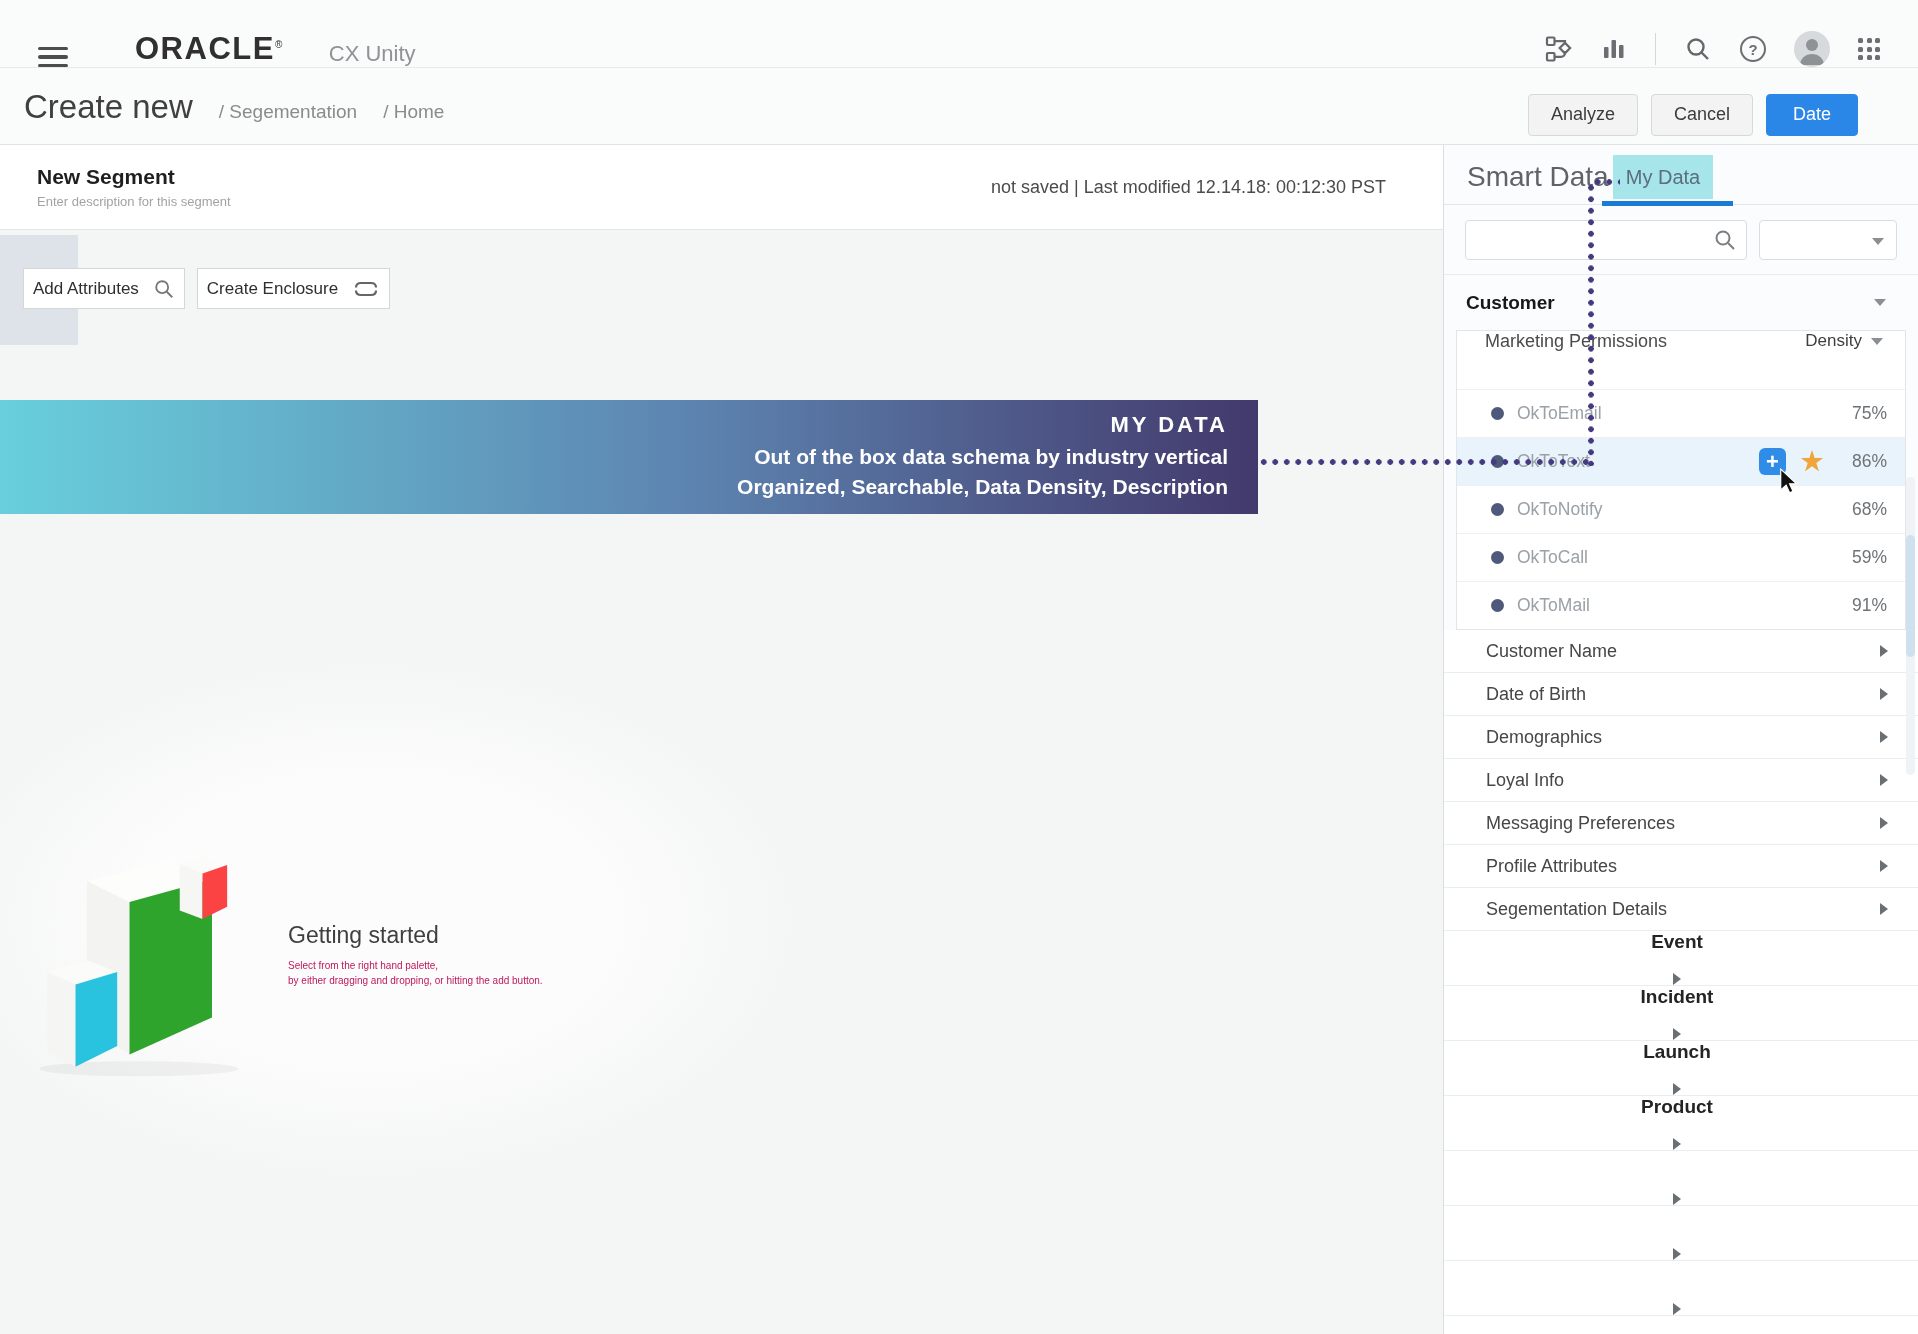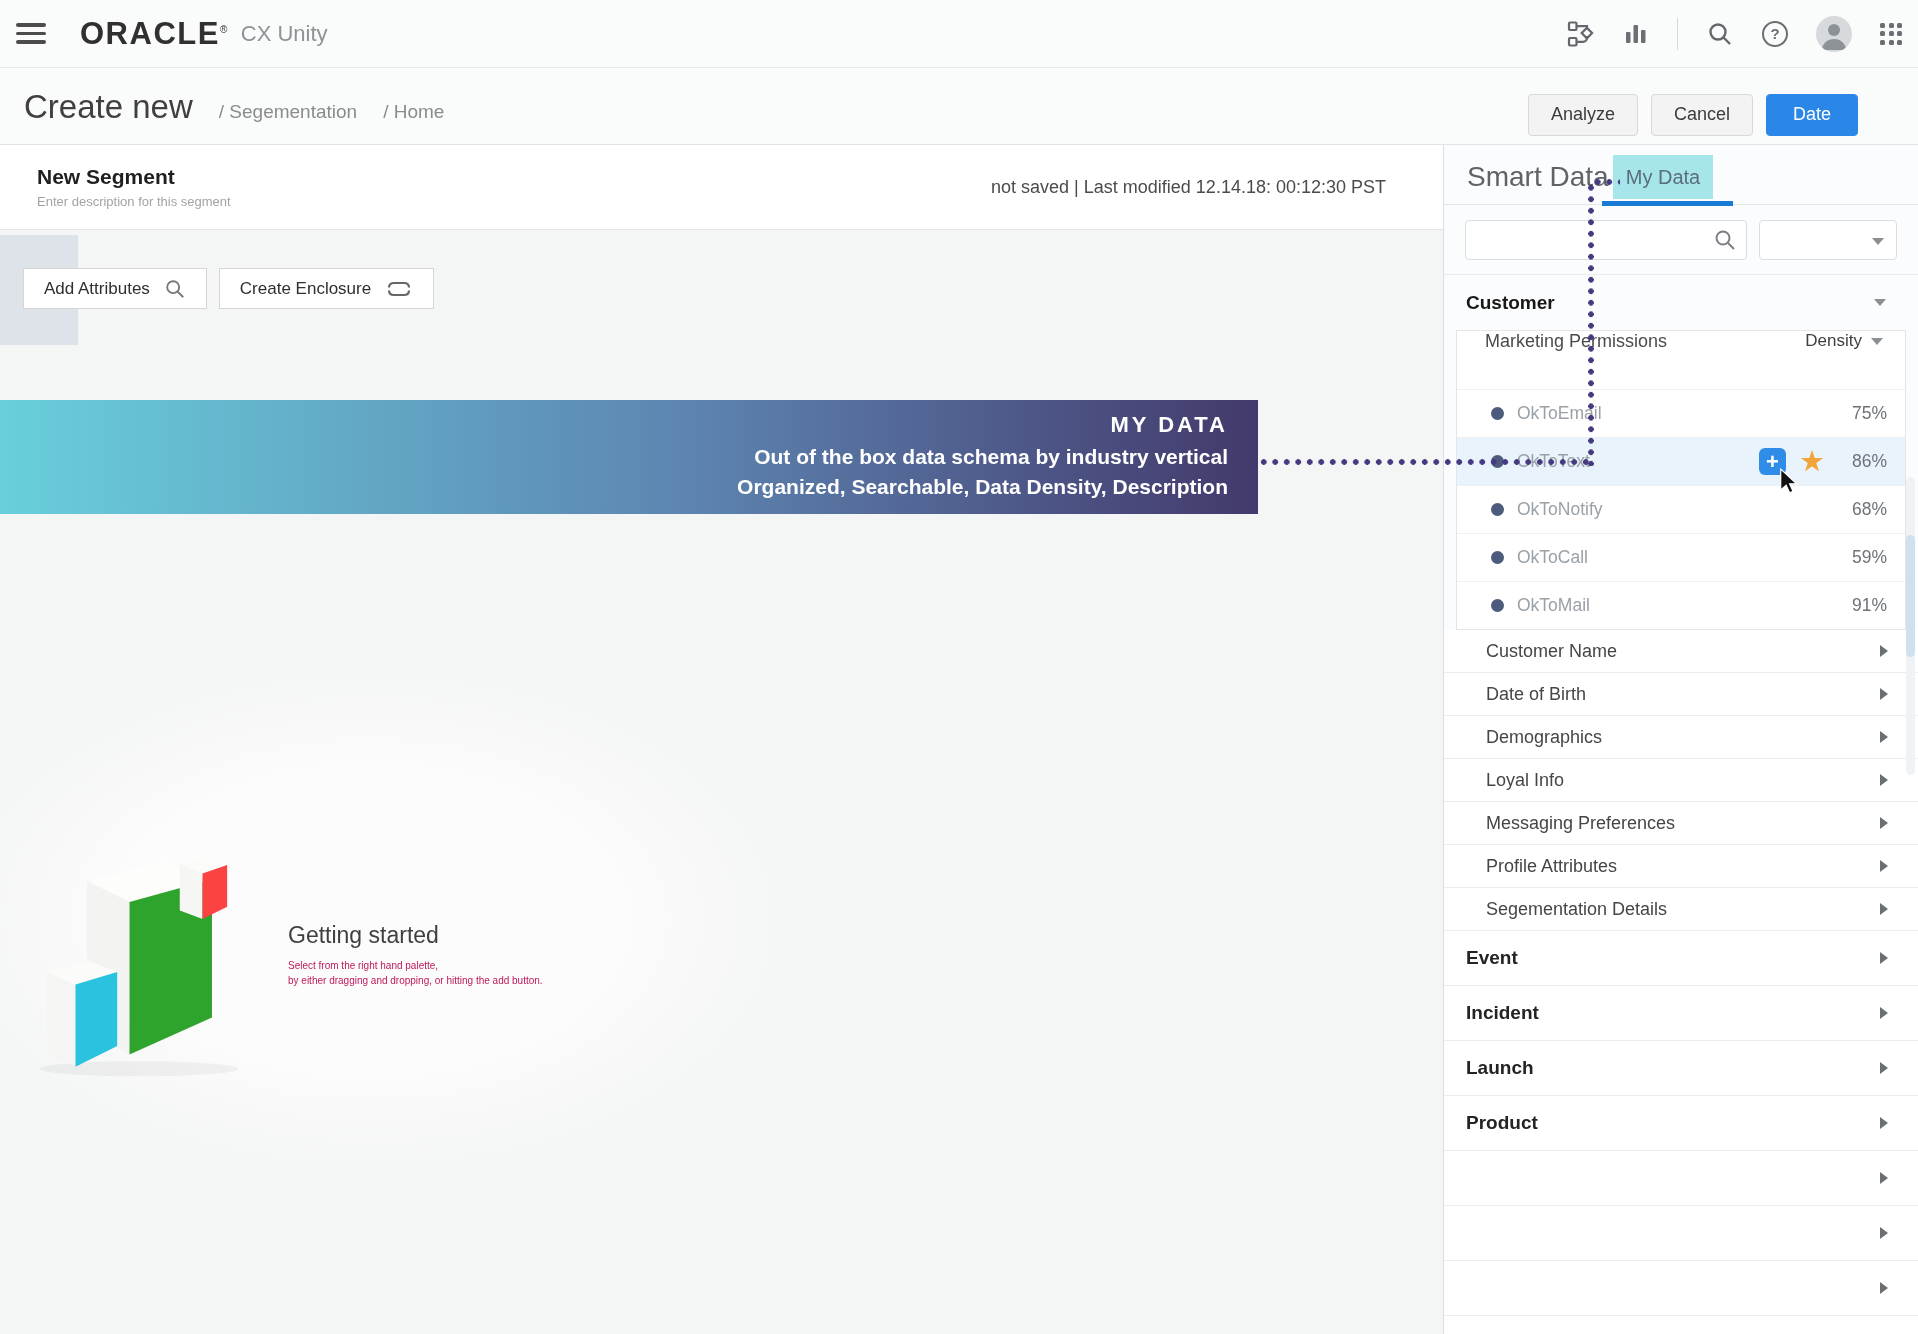--- a/index.html
+++ b/index.html
@@ -2,21 +2,21 @@
 <html><head>
 <meta charset="utf-8">
 <style>
   * { margin:0; padding:0; box-sizing:border-box; }
   html,body { background:#ffffff; }
   body { font-family:"Liberation Sans", sans-serif; }
   .page { position:relative; width:1918px; height:1334px; background:#f4f5f5; overflow:hidden; }
 
   
   .topstrip { position:absolute; top:0; left:0; width:1918px; height:145px; background:#fafbfb; border-bottom:1px solid #e3e3e3; }
-  .topnav { position:absolute; top:0; left:0; right:0; height:68px; border-bottom:1px solid #e9e9e9; display:flex; align-items:center; padding:0 16px; }
+  .topnav { position:absolute; top:0; left:0; right:0; height:68px; border-bottom:1px solid #e9e9e9; display:flex; align-items:flex-end; padding:0 38px;gap:33px; }
   .hamburger { width:30px; display:flex; flex-direction:column; gap:5px; cursor:pointer; margin-right:34px; }
   .hamburger span { display:block; height:3.5px; background:#4c4c4c; border-radius:2px; }
   .brand { font-size:31px; font-weight:800; letter-spacing:1.5px; color:#312f2f; }
   .brand sup { font-size:10px; font-weight:400; }
   .product { font-size:22px; color:#8f9296; margin-left:12px; }
   .nav-icons { margin-left:auto; display:flex; align-items:center; gap:28px; }
   .nav-icons svg { display:block; }
   .nav-divider { width:1px; height:32px; background:#d6d6d6; }
   .help-icon { width:26px; height:26px; border:2.2px solid #6a6f73; border-radius:50%; color:#6a6f73; font-size:15px; font-weight:700; display:flex; align-items:center; justify-content:center; }
   .avatar { width:36px; height:36px; border-radius:50%; background:#d7dadc; display:flex; align-items:flex-end; justify-content:center; overflow:hidden; }
@@ -35,21 +35,21 @@
   
   .segment-bar { position:absolute; top:145px; left:0; width:1443px; height:85px; background:#ffffff; border-bottom:1px solid #e4e4e4; display:flex; align-items:center; padding:0 57px 0 37px; }
   .seg-title { font-size:21px; font-weight:700; color:#1f1f1f; }
   .seg-desc { font-size:13px; color:#a3a3a3; margin-top:5px; }
   .seg-status { margin-left:auto; font-size:18px; color:#4b4b4b; }
 
   
   .canvas { position:absolute; top:230px; left:0; width:1443px; height:1104px; background:#f4f5f5; }
   .gray-block { position:absolute; left:0; top:5px; width:78px; height:110px; background:#dde3e8; }
   .toolbar { position:absolute; left:23px; top:38px; display:flex; gap:12px; }
-  .tool-btn { height:41px; background:#ffffff; border:1px solid #d6d6d6; display:flex; align-items:center; gap:14px; padding:0 20px; font-size:17px; color:#2f2f2f; cursor:pointer; }
+  .tool-btn { height:41px; background:#ffffff; border:1px solid #d6d6d6; display:flex; align-items:center; gap:14px; padding:0 9px; font-size:17px; color:#2f2f2f; cursor:pointer; }
 
   .banner { position:absolute; left:0; top:170px; width:1258px; height:114px;
             background:linear-gradient(to right, #68cfdc 0%, #5d84b0 55%, #43396c 100%);
             color:#ffffff; display:flex; flex-direction:column; align-items:flex-end; justify-content:center; padding-right:30px; }
   .banner-title { font-size:22px; font-weight:800; letter-spacing:3px; margin-bottom:4px; }
   .banner-line { font-size:21px; font-weight:600; line-height:1.45; }
 
   .glow { position:absolute; left:-60px; top:430px; width:860px; height:520px;
           background:radial-gradient(closest-side, #fcfcfc 55%, rgba(252,252,252,0)); }
   .getting { position:absolute; left:30px; top:600px; display:flex; align-items:center; gap:40px; }
@@ -84,21 +84,21 @@
   .perm-dot { width:13px; height:13px; border-radius:50%; background:#4d5a7c; margin-right:13px; flex:none; }
   .perm-label { font-size:17.5px; color:#9aa1a7; flex:1; }
   .perm-actions { display:flex; align-items:center; gap:13px; margin-right:10px; visibility:hidden; }
   .perm-row.highlight .perm-actions { visibility:visible; }
   .plus-btn { width:27px; height:27px; border-radius:6px; background:#2f8de8; color:#fff; font-size:22px; font-weight:700; display:flex; align-items:center; justify-content:center; line-height:1; cursor:pointer; }
   .star { font-size:29px; color:#f1a43a; line-height:1; cursor:pointer; }
   .perm-density { width:52px; text-align:right; font-size:17.5px; color:#6e7276; }
 
   .sub-row { height:43px; background:#ffffff; border-bottom:1px solid #e8eef1; display:flex; align-items:center; padding:0 30px 0 42px; cursor:pointer; }
   .sub-label { font-size:18px; color:#464646; flex:1; }
-  .cat-row { height:55px; background:#ffffff; border-bottom:1px solid #e8eef1; display:flex; align-items:center; padding:0 30px 0 22px; cursor:pointer; }
+  .cat-row { height:55px; background:#ffffff; border-bottom:1px solid #e8eef1; display:flex; align-items:center; padding:0 30px 0 22px; cursor:pointer;flex-direction:column; }
   .cat-label { font-size:19px; font-weight:600; color:#242424; flex:1; }
   .tri-right { width:0; height:0; border-left:8px solid #6a6f73; border-top:6px solid transparent; border-bottom:6px solid transparent; flex:none; }
 
   .side-scroll { position:absolute; right:3px; top:332px; width:9px; height:298px; background:#eff3f6; border-radius:5px; }
   .side-thumb { position:absolute; left:0; top:58px; width:9px; height:122px; background:#cfe0ef; border-radius:5px; }
 
   
   .dots-h { position:absolute; height:6px; background-image:radial-gradient(circle closest-side, #453a80 88%, rgba(69,58,128,0)); background-size:11.5px 6px; background-repeat:repeat-x; z-index:10; }
   .dots-v { position:absolute; width:6px; background-image:radial-gradient(circle closest-side, #453a80 88%, rgba(69,58,128,0)); background-size:6px 11.5px; background-repeat:repeat-y; z-index:10; }
   .cursor { position:absolute; z-index:11; }

